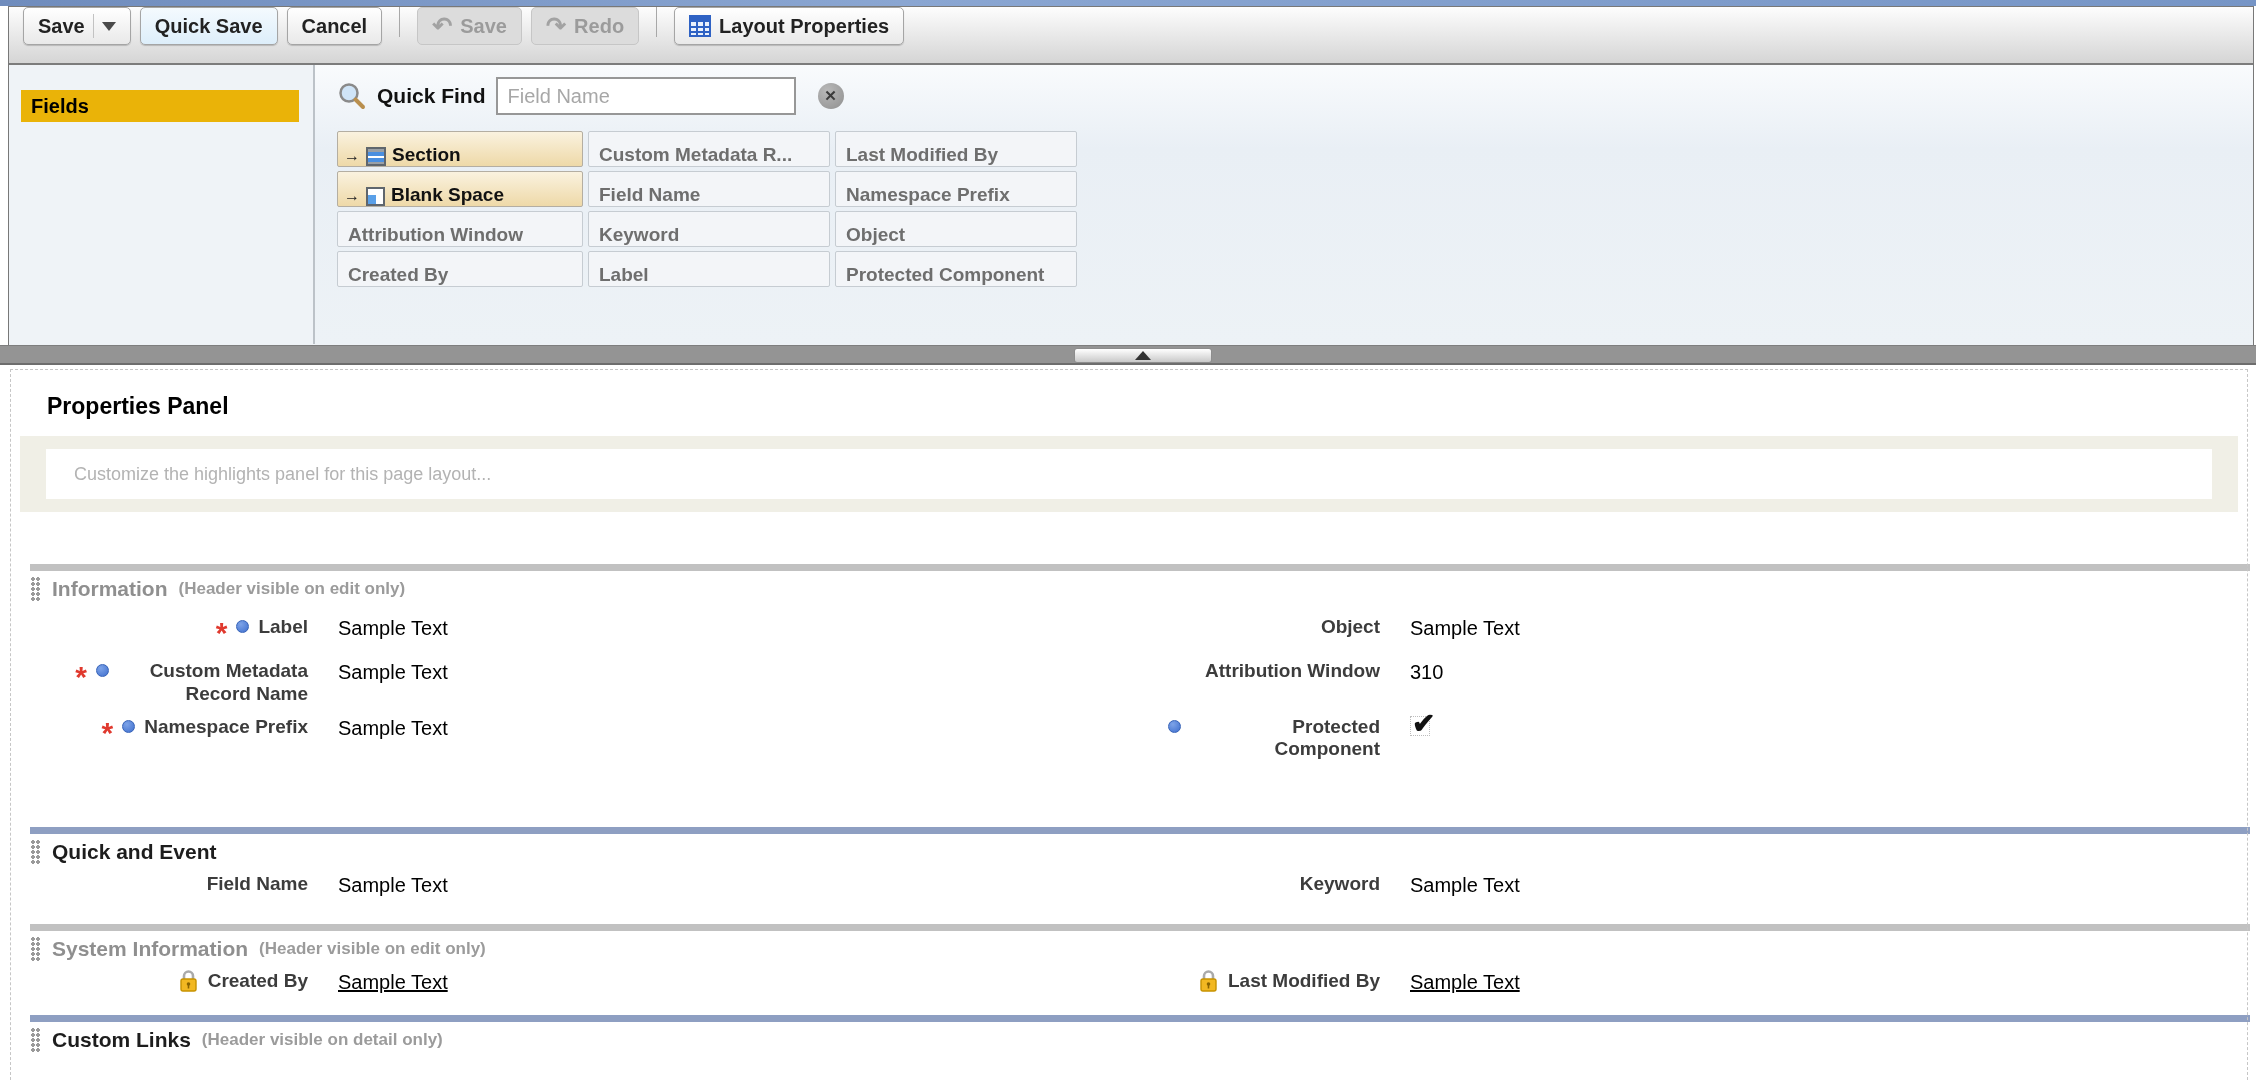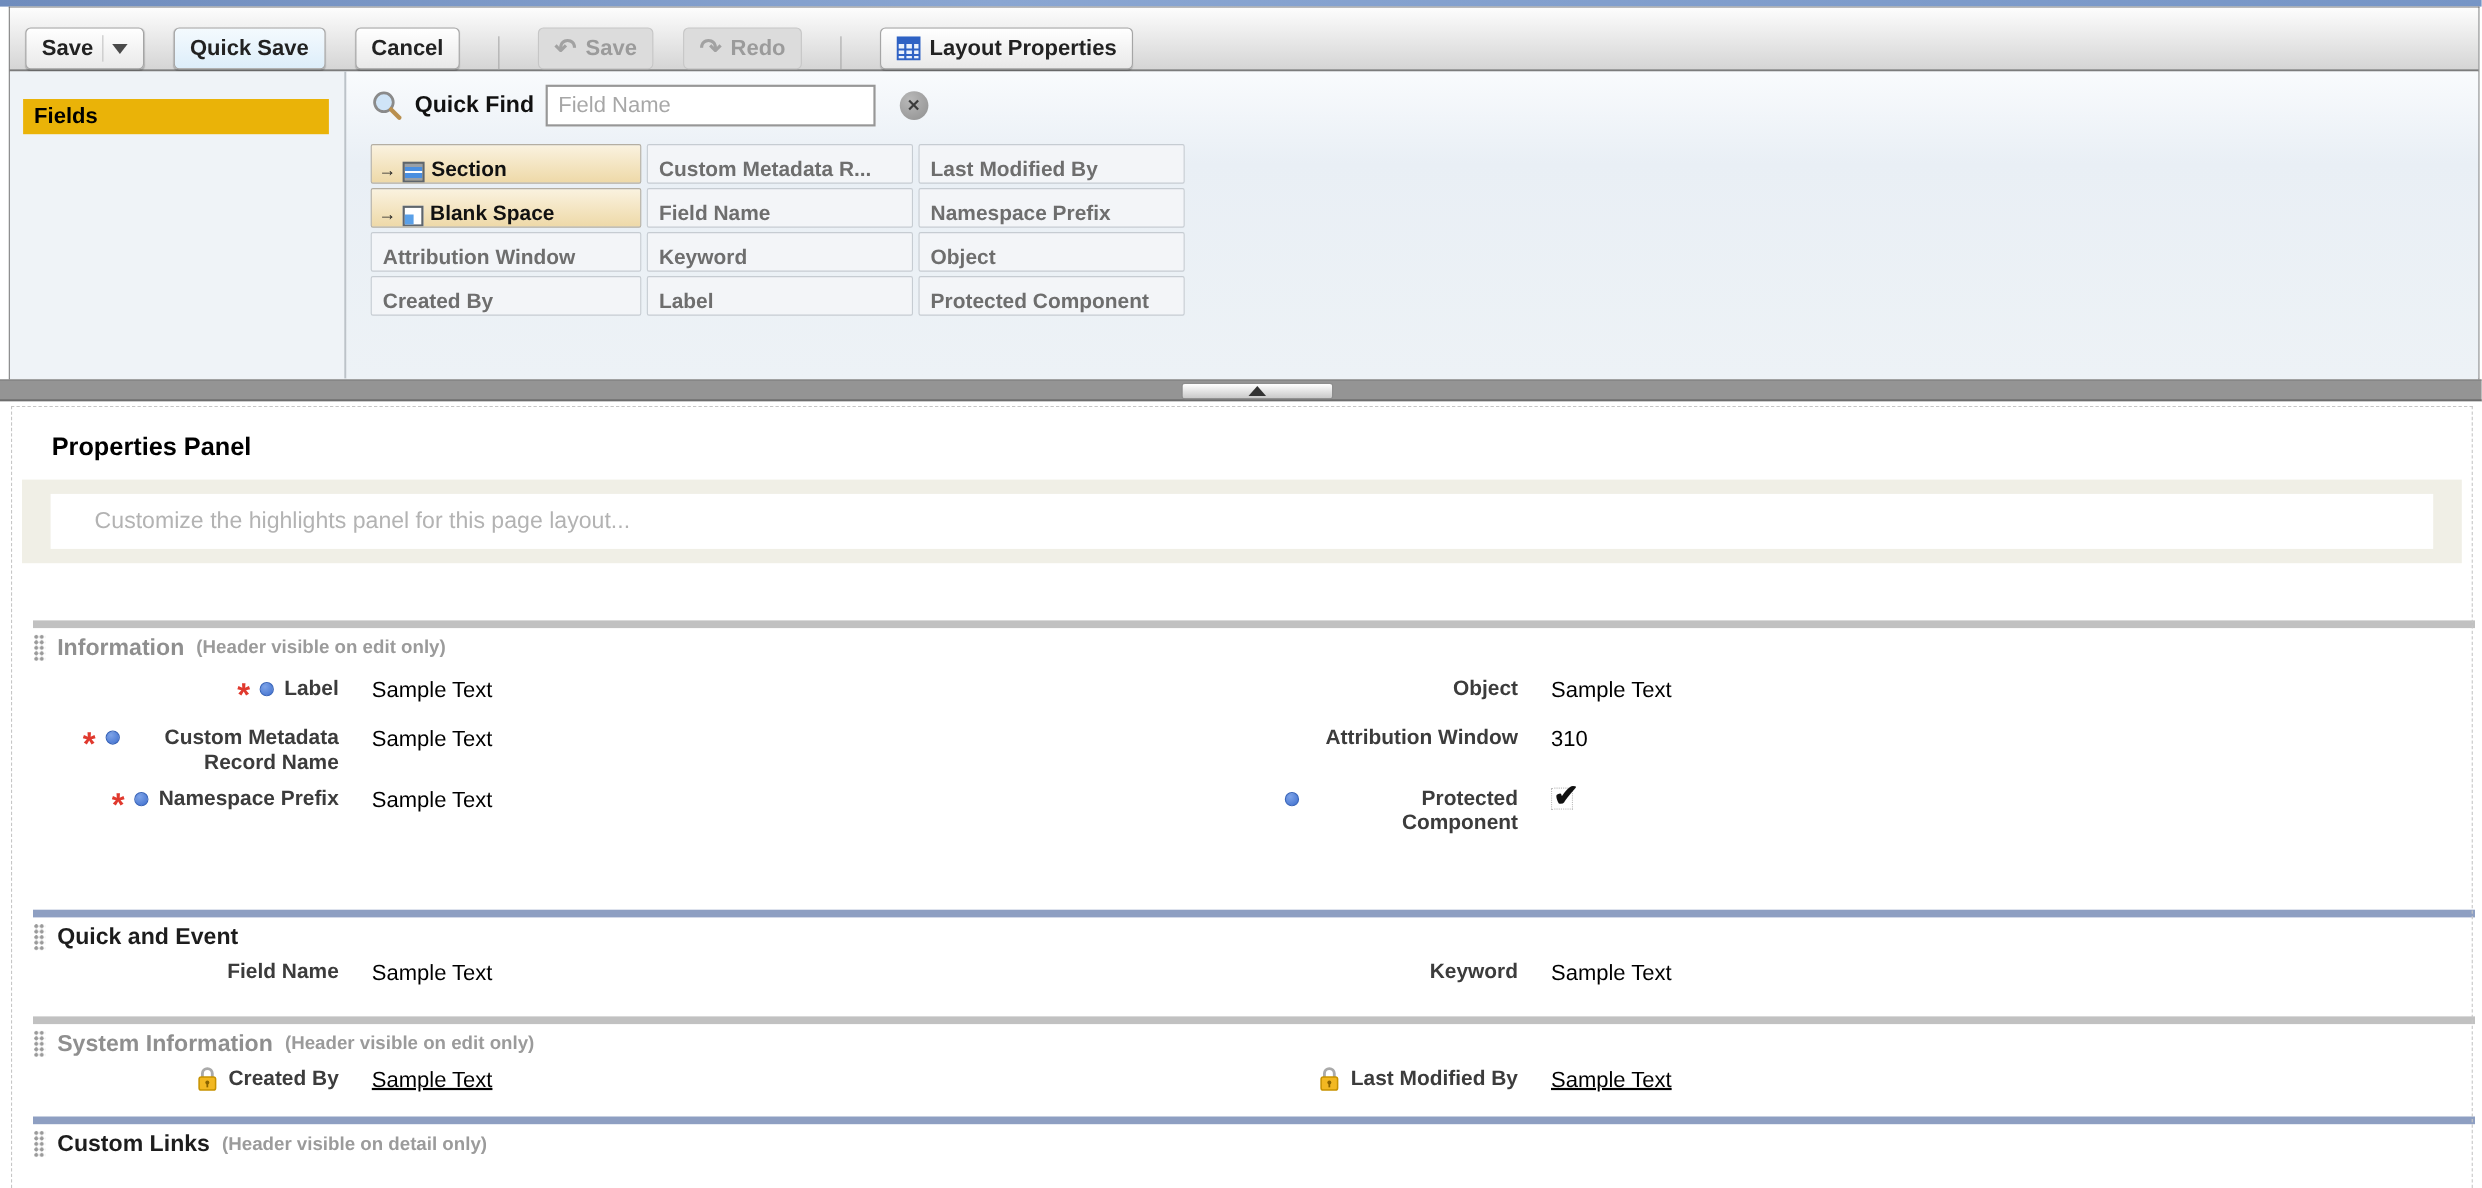--- a/index.html
+++ b/index.html
@@ -8,22 +8,22 @@
 
   
   .top-strip { position:absolute; left:0; top:0; width:2256px; height:6px;
                background:linear-gradient(90deg,#6f8cbd,#8aa6d2 40%,#7695c6); }
 
   
   .frame { position:absolute; left:8px; top:6px; width:2246px; height:339px;
            border:1px solid #787878; border-bottom:none; background:#eef2f6; }
 
   .toolbar { height:58px; background:linear-gradient(#fdfdfd,#d5d5d5);
-             border-bottom:2px solid #7c7c7c; display:flex; align-items:flex-end;
-             padding-left:14px; gap:27px; }
+             border-bottom:2px solid #7c7c7c; display:flex; align-items:flex-start;
+             padding-left:14px; gap:9px; }
   .btn { height:38px; display:inline-flex; align-items:center; gap:8px;
          background:linear-gradient(#ffffff,#e9e9e9); border:1px solid #a5a5a5;
          border-radius:5px; font-weight:bold; font-size:20px; color:#222;
          padding:0 14px; box-shadow:0 1px 1px rgba(0,0,0,.18); cursor:pointer; }
   .btn.tint { background:linear-gradient(#f4fafe,#ddeefa); }
   .save-sep { width:1px; height:24px; background:#c2c2c2; }
   .caret { width:0; height:0; border-left:7px solid transparent;
            border-right:7px solid transparent; border-top:9px solid #4a4a4a; }
   .btn.disabled { background:#dcdcdc; border:1px solid #c6c6c6; color:#9b9b9b;
                   box-shadow:none; cursor:default; }
@@ -84,21 +84,21 @@
   
   .canvas { position:absolute; left:0; top:365px; width:2256px; height:715px; background:#fff; }
   .canvas-dash { position:absolute; left:10px; top:4px; width:2238px; height:711px;
                  border-top:1px dashed #c6c6c6; border-left:1px dashed #c6c6c6;
                  border-right:1px dashed #c6c6c6; pointer-events:none; }
 
   .hl-title { margin:28px 0 0 47px; font-size:23px; font-weight:bold; color:#000; }
   .hl-box { margin:16px 18px 0 20px; height:76px; background:#f0efe6;
             display:flex; align-items:center; padding:0 26px; }
   .hl-input { flex:1; height:50px; background:#fff; display:flex; align-items:center;
-              padding-left:40px; font-size:21px; color:#b3b3b3; cursor:pointer; }
+              padding-left:28px; font-size:18px; color:#b3b3b3; cursor:pointer; }
 
   .sections { margin:52px 6px 0 30px; }
   .sec-bar { height:7px; }
   .bar-blue { background:#8e9fc2; }
   .bar-gray { background:#c1c1c1; }
   .sec-head { display:flex; align-items:center; gap:11px; margin-top:5px; height:26px; cursor:move; }
   .drag-dots { width:10px; height:24px; margin-left:1px; flex:none;
       background-image:radial-gradient(circle at 2px 2px, #9a9a9a 1.6px, transparent 2px);
       background-size:5px 5px; }
   .sec-title { font-size:21px; font-weight:bold; color:#1d1d1d; }

